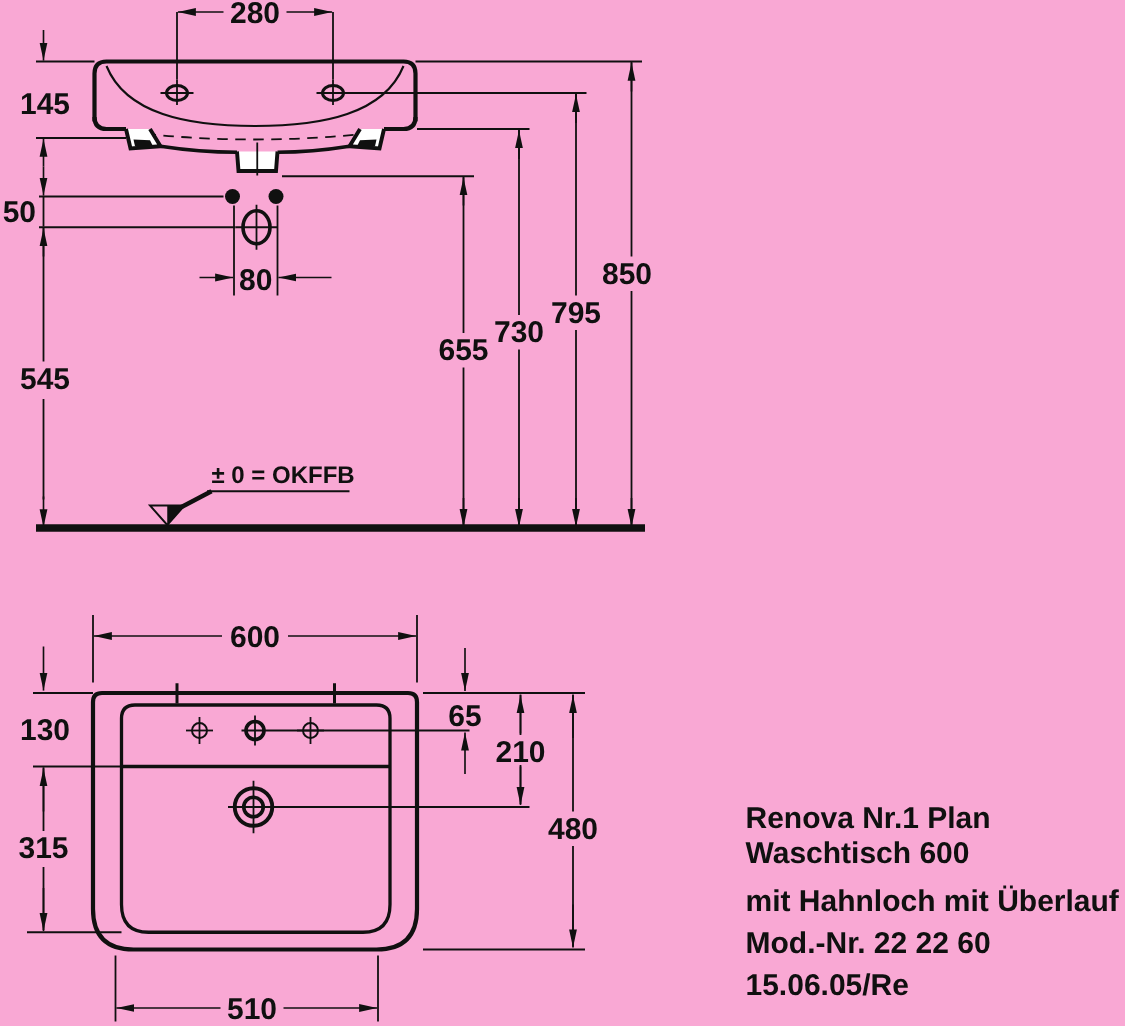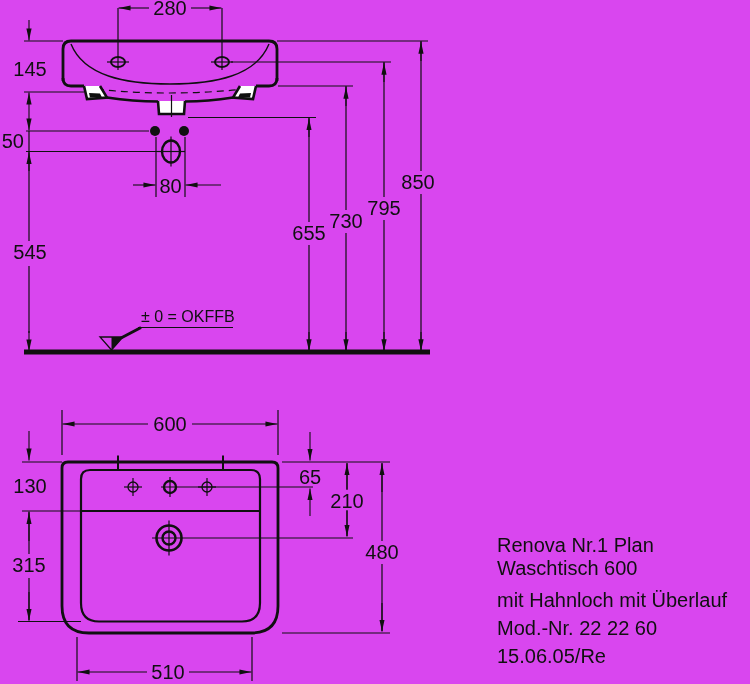--- a/index.html
+++ b/index.html
@@ -1,17 +1,17 @@
 <!DOCTYPE html>
 <html><head>
 <meta charset="utf-8">
 <style>
   html,body{margin:0;padding:0;background:#ffffff;width:750px;height:684px;overflow:hidden;}
   body{font-family:"Liberation Sans",sans-serif;}
-  #stage{position:relative;width:750px;height:684px;background:#d946ef;}
+  #stage{position:relative;width:750px;height:684px;background:#f9a8d4;font-weight:bold;}
   svg text{fill:#101010;}
   .t  {stroke:#101010;stroke-width:1.2;fill:none;}
   .t13{stroke:#101010;stroke-width:1.3;fill:none;}
   .t14{stroke:#101010;stroke-width:1.4;fill:none;}
   .m2 {stroke:#101010;stroke-width:2;fill:none;}
   .m22{stroke:#101010;stroke-width:2.2;fill:none;}
   .m24{stroke:#101010;stroke-width:2.4;fill:none;}
   .m26{stroke:#101010;stroke-width:2.6;fill:none;}
   .b  {stroke:#101010;stroke-width:2.8;fill:none;}
   .bw {stroke:#101010;stroke-width:2.6;fill:#ffffff;}

